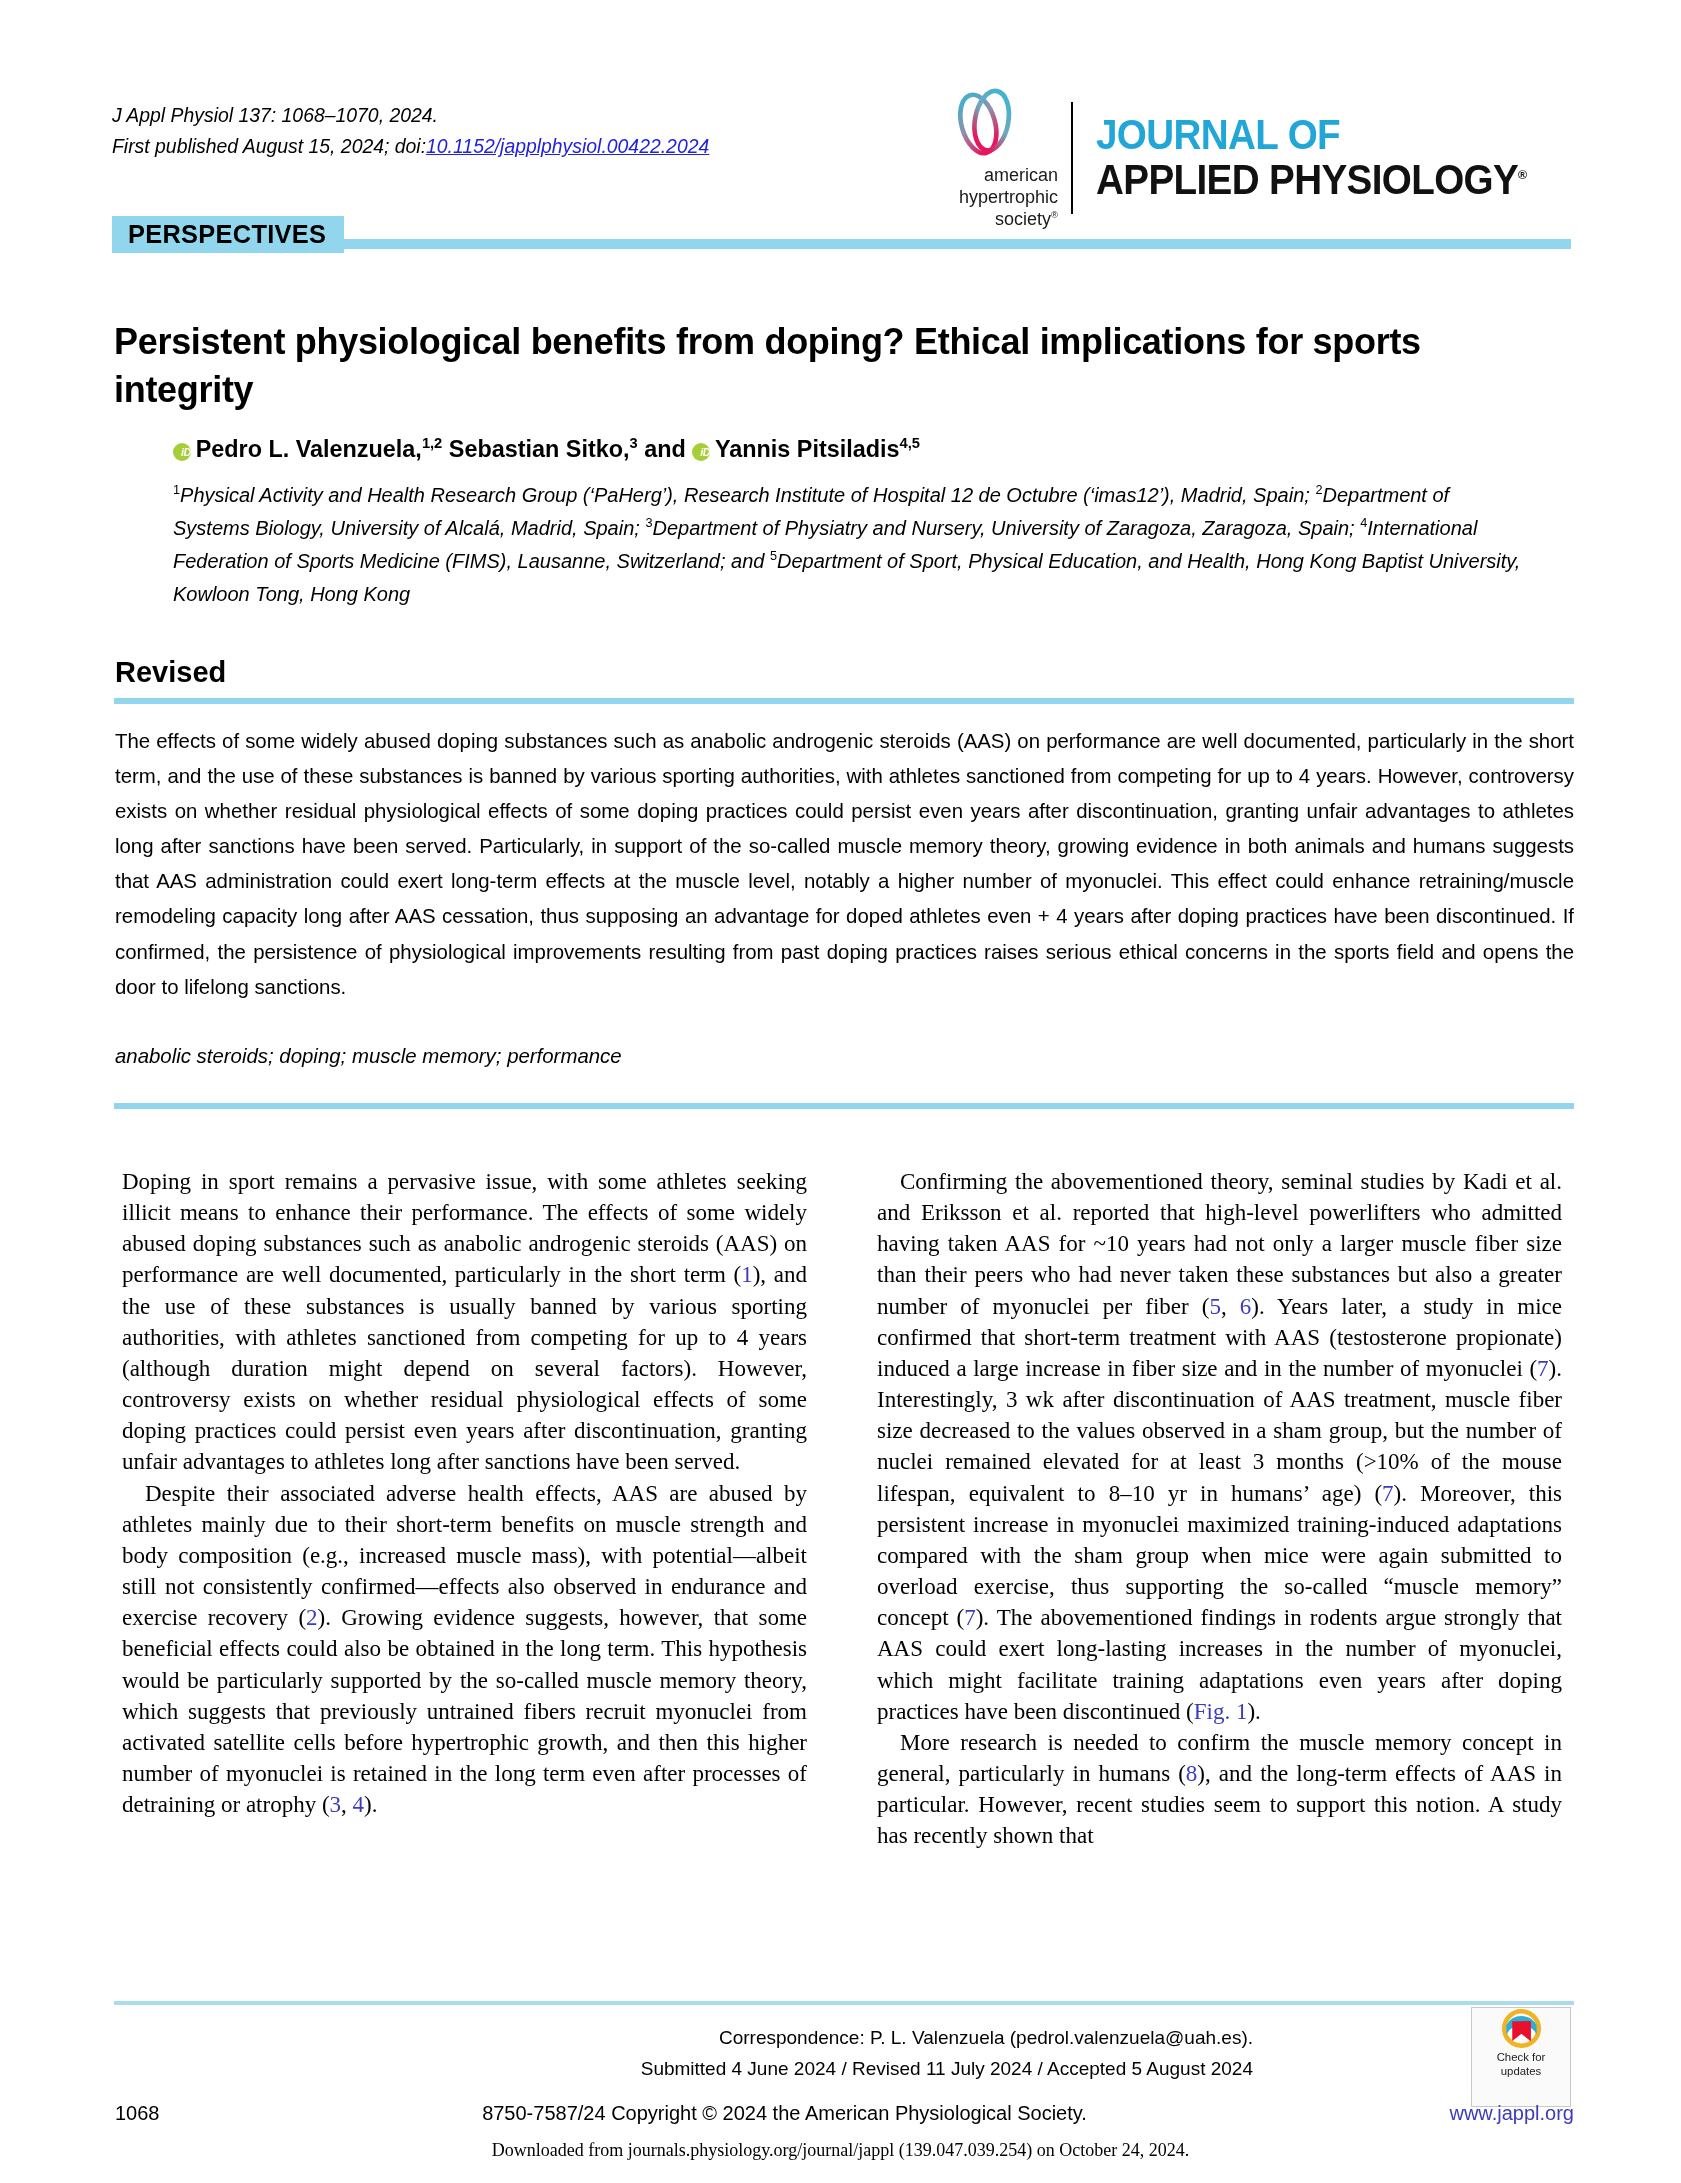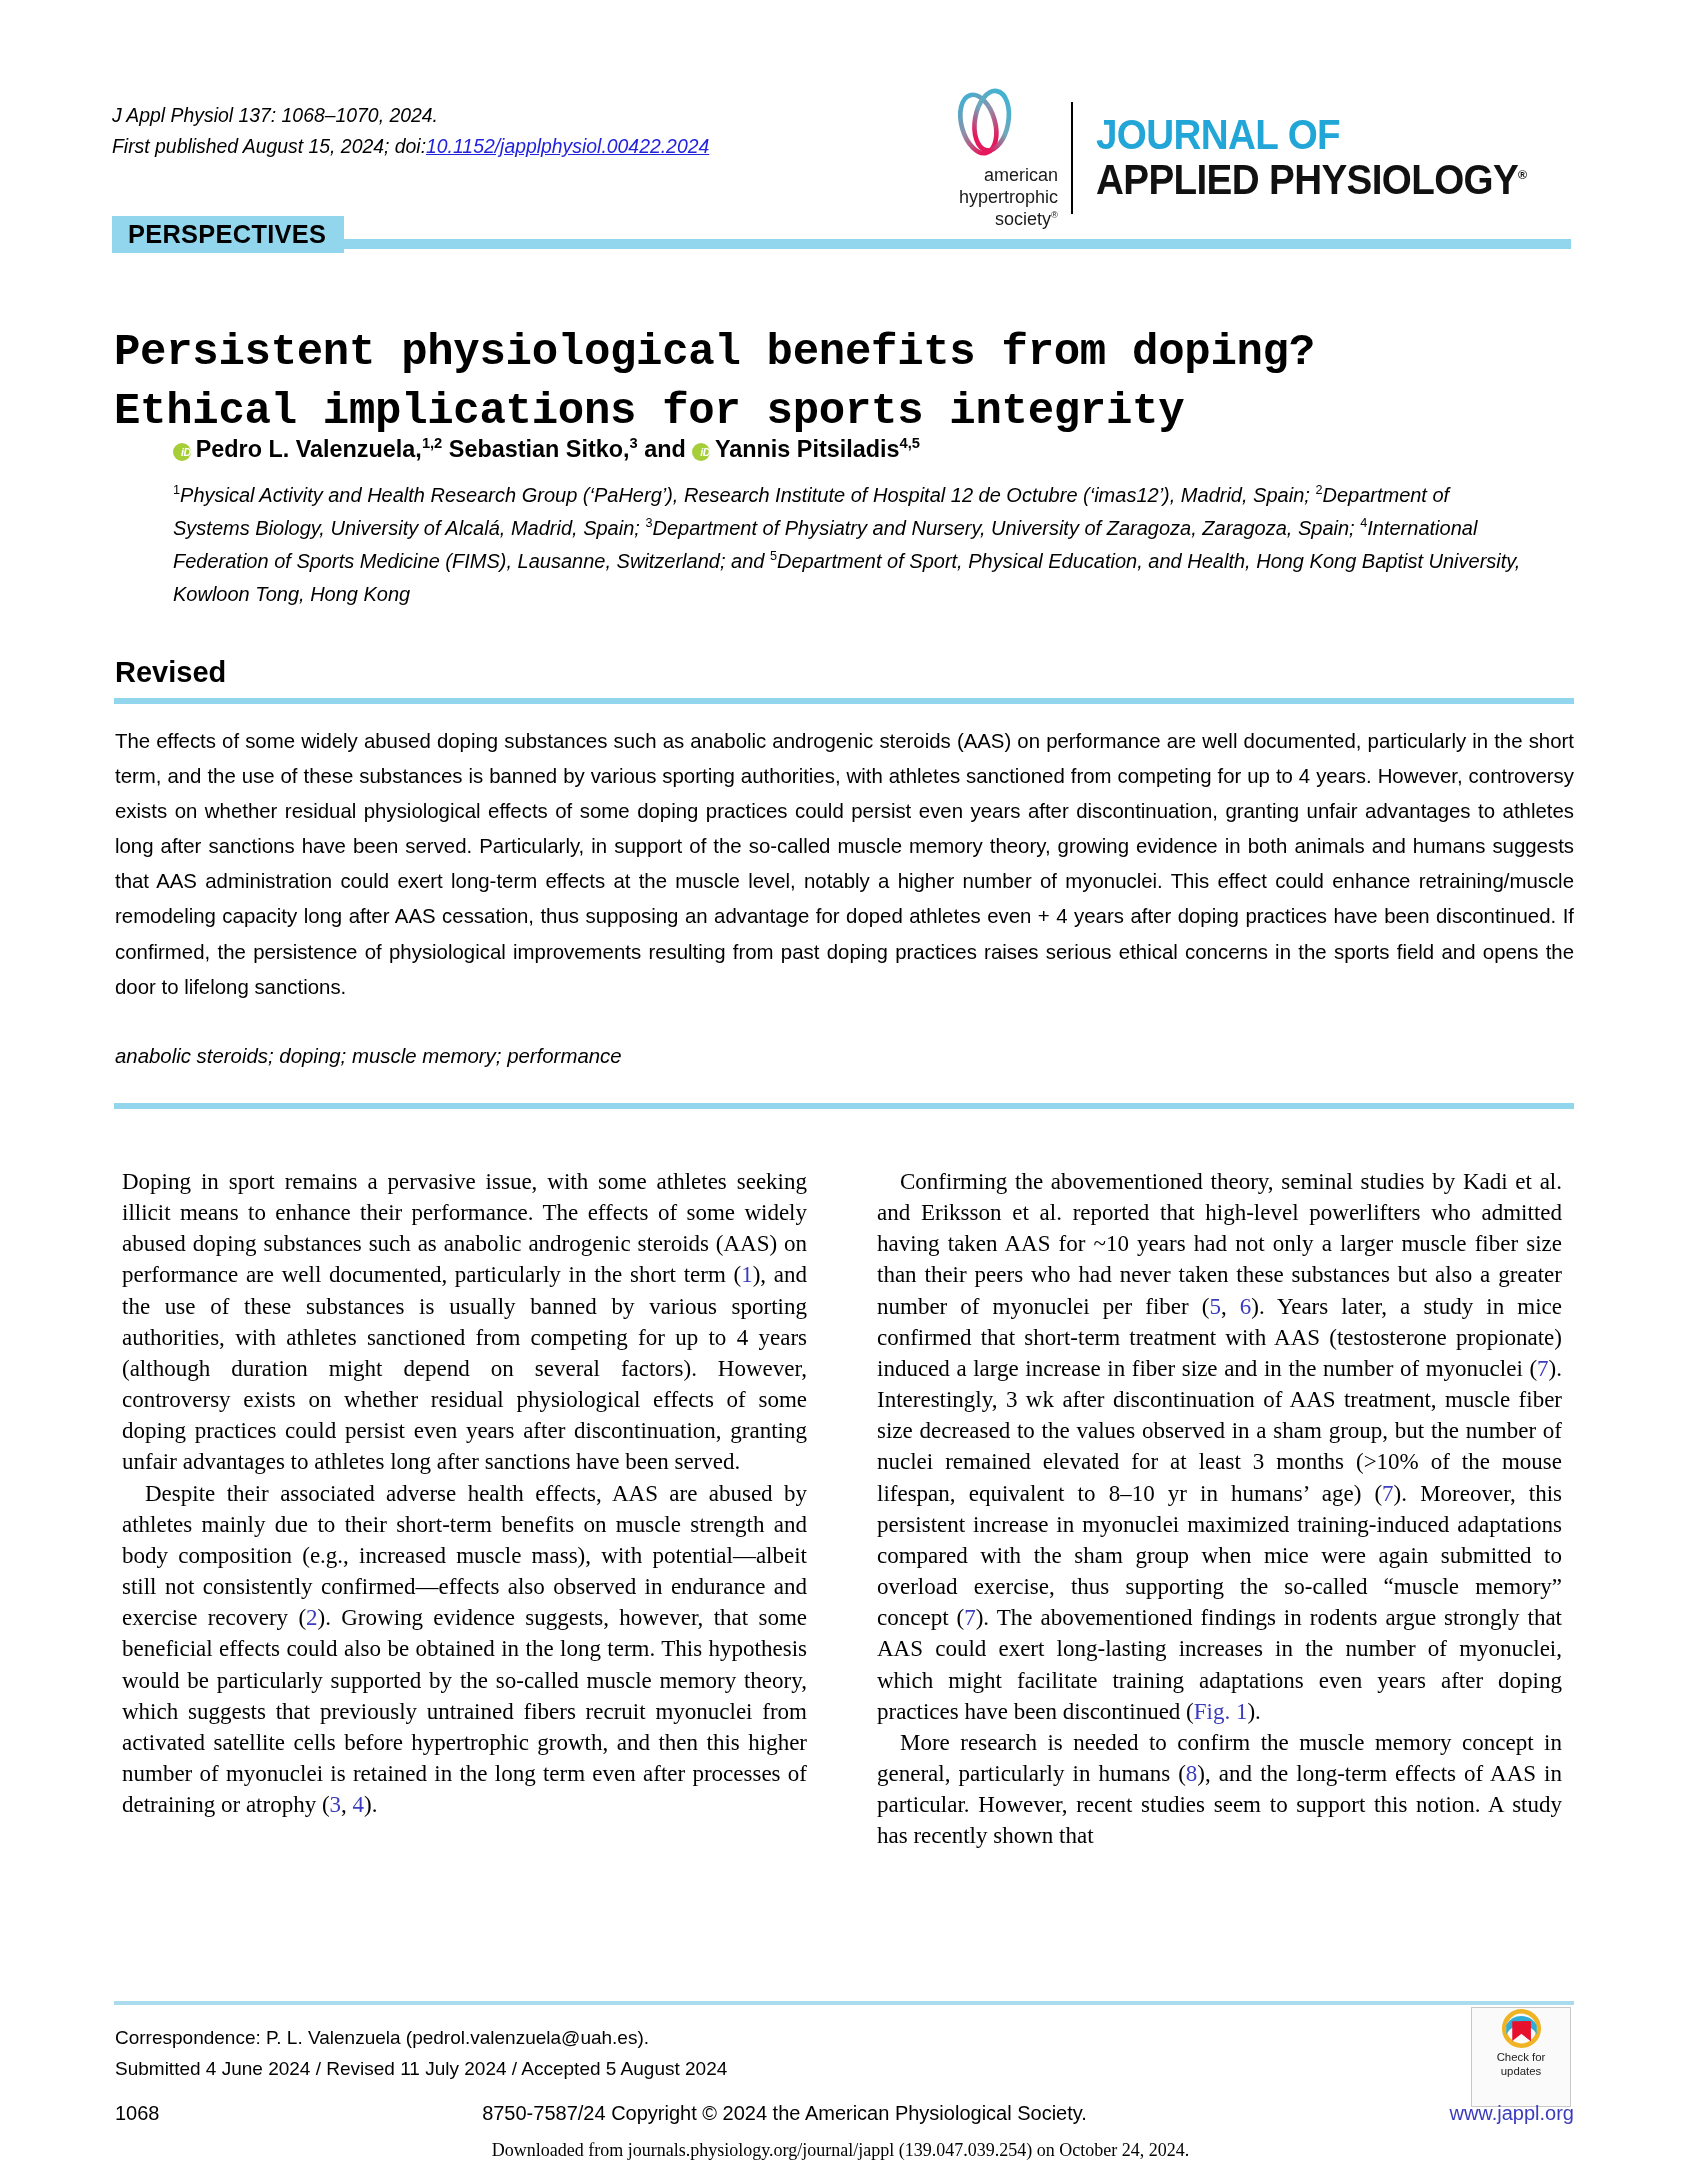--- a/index.html
+++ b/index.html
@@ -124,23 +124,23 @@
     font-size: 25.4px;
     letter-spacing: 0.3px;
     color: #000;
   }
 
   
   .art-title {
     position: absolute;
     left: 114px; top: 294px;
     width: 1399px;
-    font-family: Liberation Mono, monospace;
-    font-weight: bold;
-    font-size: 44px;
+    font-family: Liberation Sans, sans-serif;
+    font-weight: bold;
+    font-size: 36px;
     line-height: 1.32;
     color: #000;
     letter-spacing: -0.3px;
   }
 
   
   .authors {
     position: absolute;
     left: 173px; top: 435px;
     width: 1339px;
@@ -251,20 +251,21 @@
     background: #aadced;
   }
   .corr {
     position: absolute;
     left: 115px; top: 2023px;
     width: 1138px;
     font-family: "Liberation Sans", sans-serif;
     font-size: 19px;
     line-height: 1.62;
     color: #000;
+    text-align: right;
   }
   .cfu {
     position: absolute;
     left: 1471px; top: 2007px;
     width: 100px; height: 100px;
     border: 1.3px solid #c9c9c9;
     background: #fafafa;
     display: flex;
     flex-direction: column;
     align-items: center;

